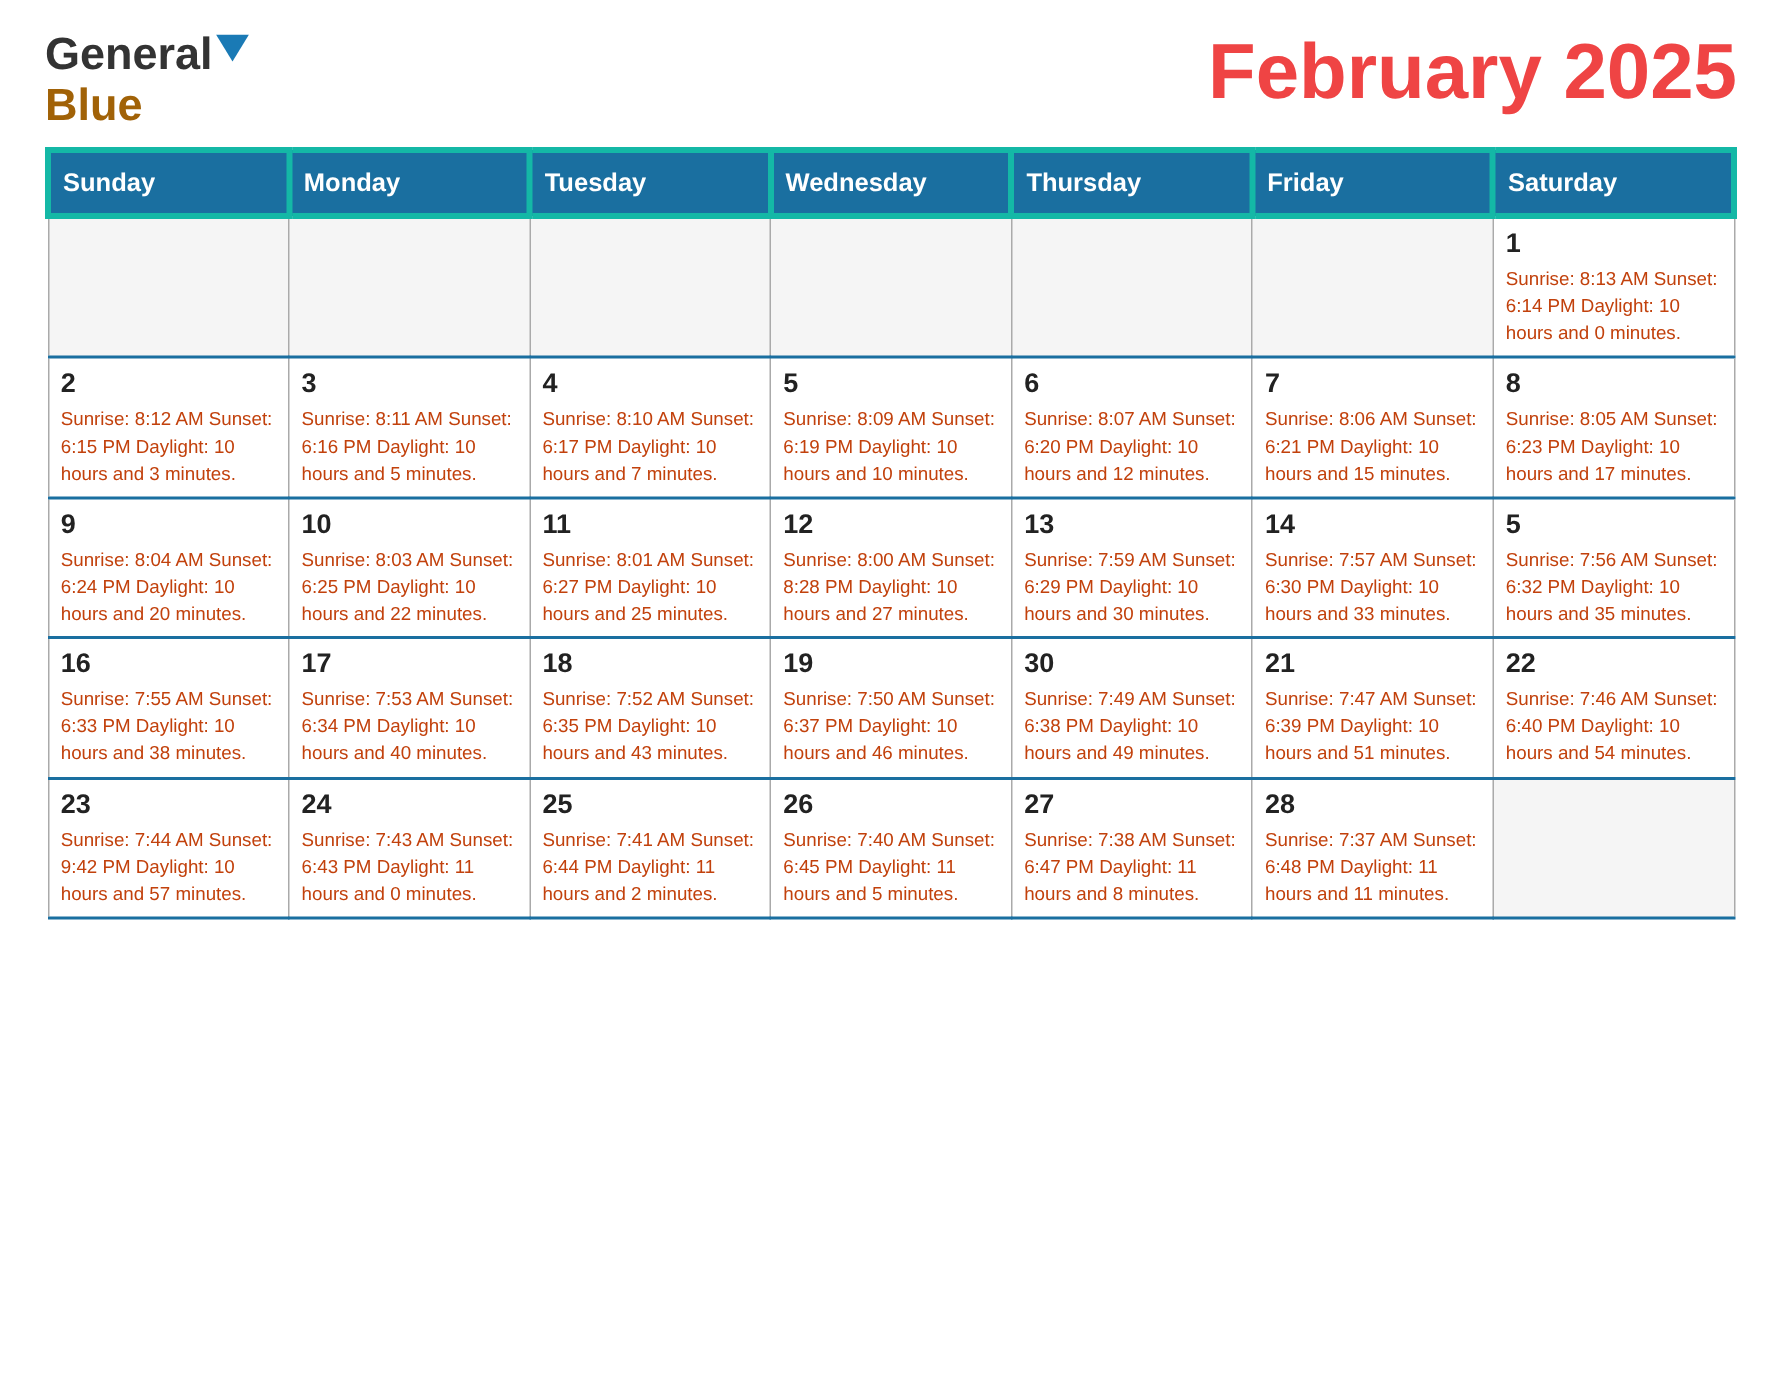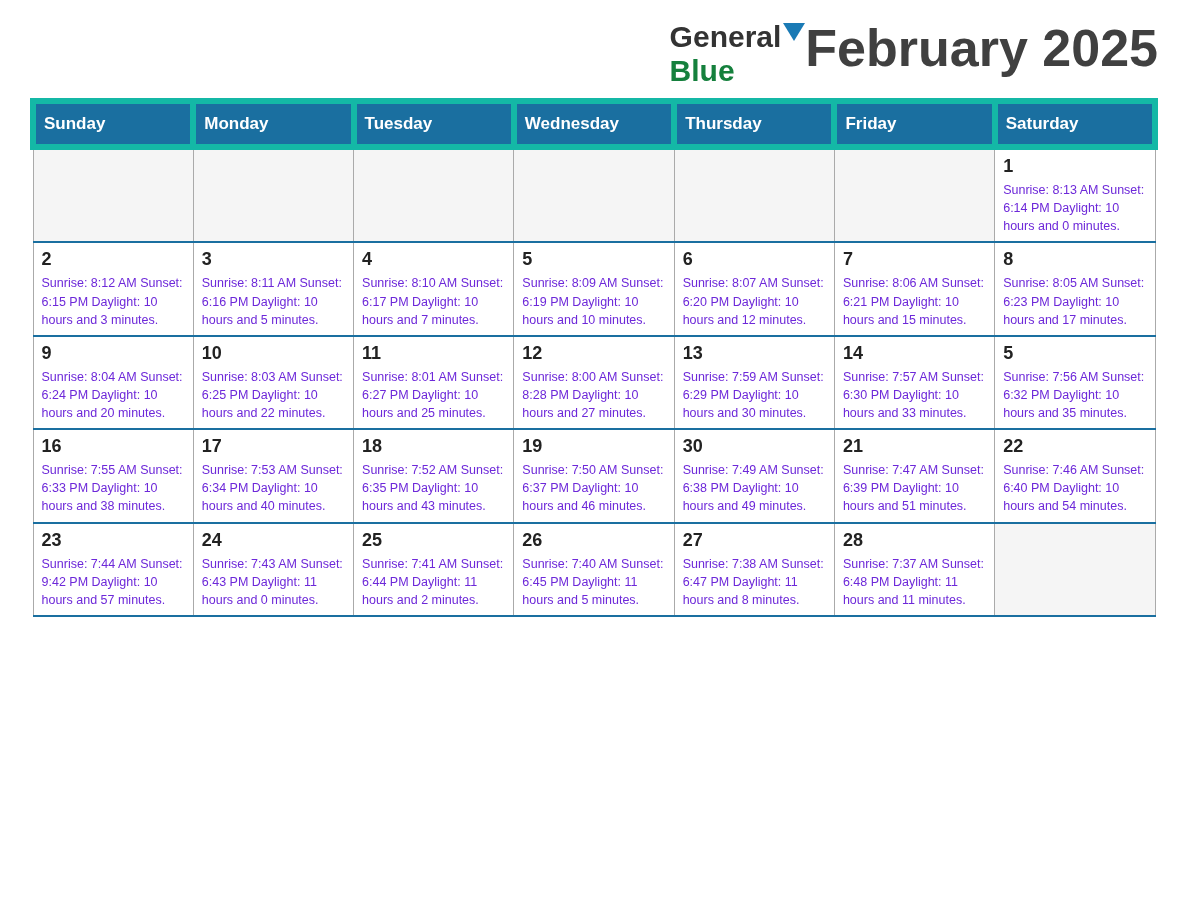--- a/index.html
+++ b/index.html
@@ -5,56 +5,56 @@
     * { box-sizing: border-box; margin: 0; padding: 0; }
     body {
       font-family: Arial, sans-serif;
       background: #fff;
       padding: 20px 30px;
       width: 1188px;
       min-height: 918px;
     }
     .header {
       display: flex;
-      justify-content: flex-end;
+      justify-content: space-between;
       align-items: flex-start;
       margin-bottom: 6px;
     }
     .logo {
       display: flex;
       flex-direction: column;
       align-items: flex-start;
     }
     .title-block {
       text-align: right;
     }
     .calendar-title {
       font-size: 52px;
       font-weight: bold;
-      color: #404040;
+      color: #ef4444;
       line-height: 1.1;
     }
     .calendar-subtitle {
       font-size: 22px;
       color: #444;
       margin-top: 4px;
     }
     .calendar {
       width: 100%;
       border-collapse: collapse;
       margin-top: 10px;
     }
     .calendar thead tr th {
       background-color: #1a6fa0;
       color: #fff;
       font-size: 17px;
       font-weight: bold;
       padding: 10px 8px;
       text-align: left;
-      border: 6px solid #14b8a6;
+      border: 4px solid #14b8a6;
     }
     .calendar tbody tr td {
       border: 1px solid #aaa;
       vertical-align: top;
       padding: 6px 8px;
       width: 14.28%;
       min-height: 110px;
       font-size: 13px;
       color: #333;
       background: #fff;
@@ -64,39 +64,39 @@
     }
     .day-number {
       font-size: 18px;
       font-weight: bold;
       color: #222;
       display: block;
       margin-bottom: 4px;
     }
     .day-info {
       font-size: 12.5px;
-      color: #6d28d9;
+      color: #c2410c;
       line-height: 1.45;
     }
     .calendar tbody tr {
       border-bottom: 2px solid #1a6fa0;
     }
     .logo-text-general {
       font-size: 30px;
       font-weight: bold;
       color: #333;
     }
     .logo-arrow-svg {
       margin-left: 2px;
       margin-top: -6px;
     }
     .logo-text-blue {
       font-size: 30px;
       font-weight: bold;
-      color: #15803d;
+      color: #a16207;
       margin-left: 0;
     }
     .logo-line1 {
       display: flex;
       align-items: center;
     }
     .logo-line2 {
       display: flex;
       align-items: center;
     }

